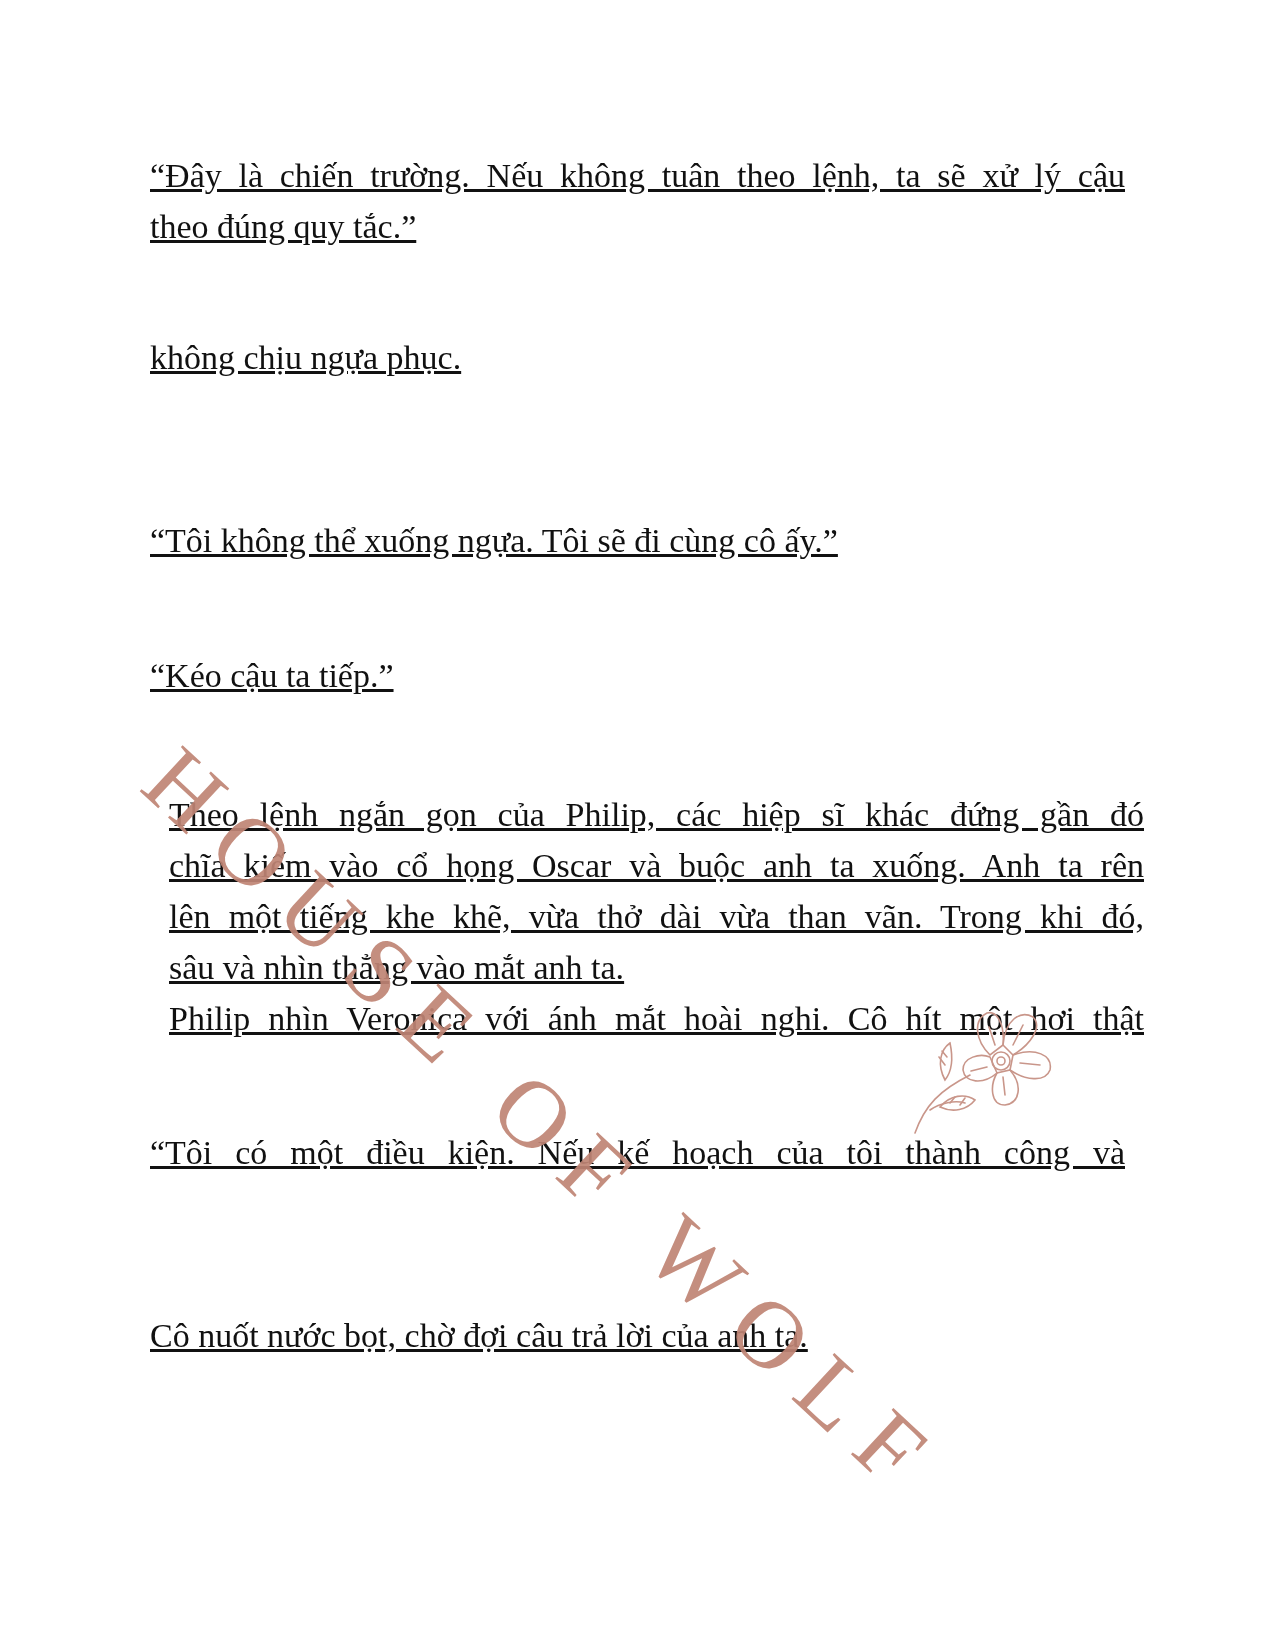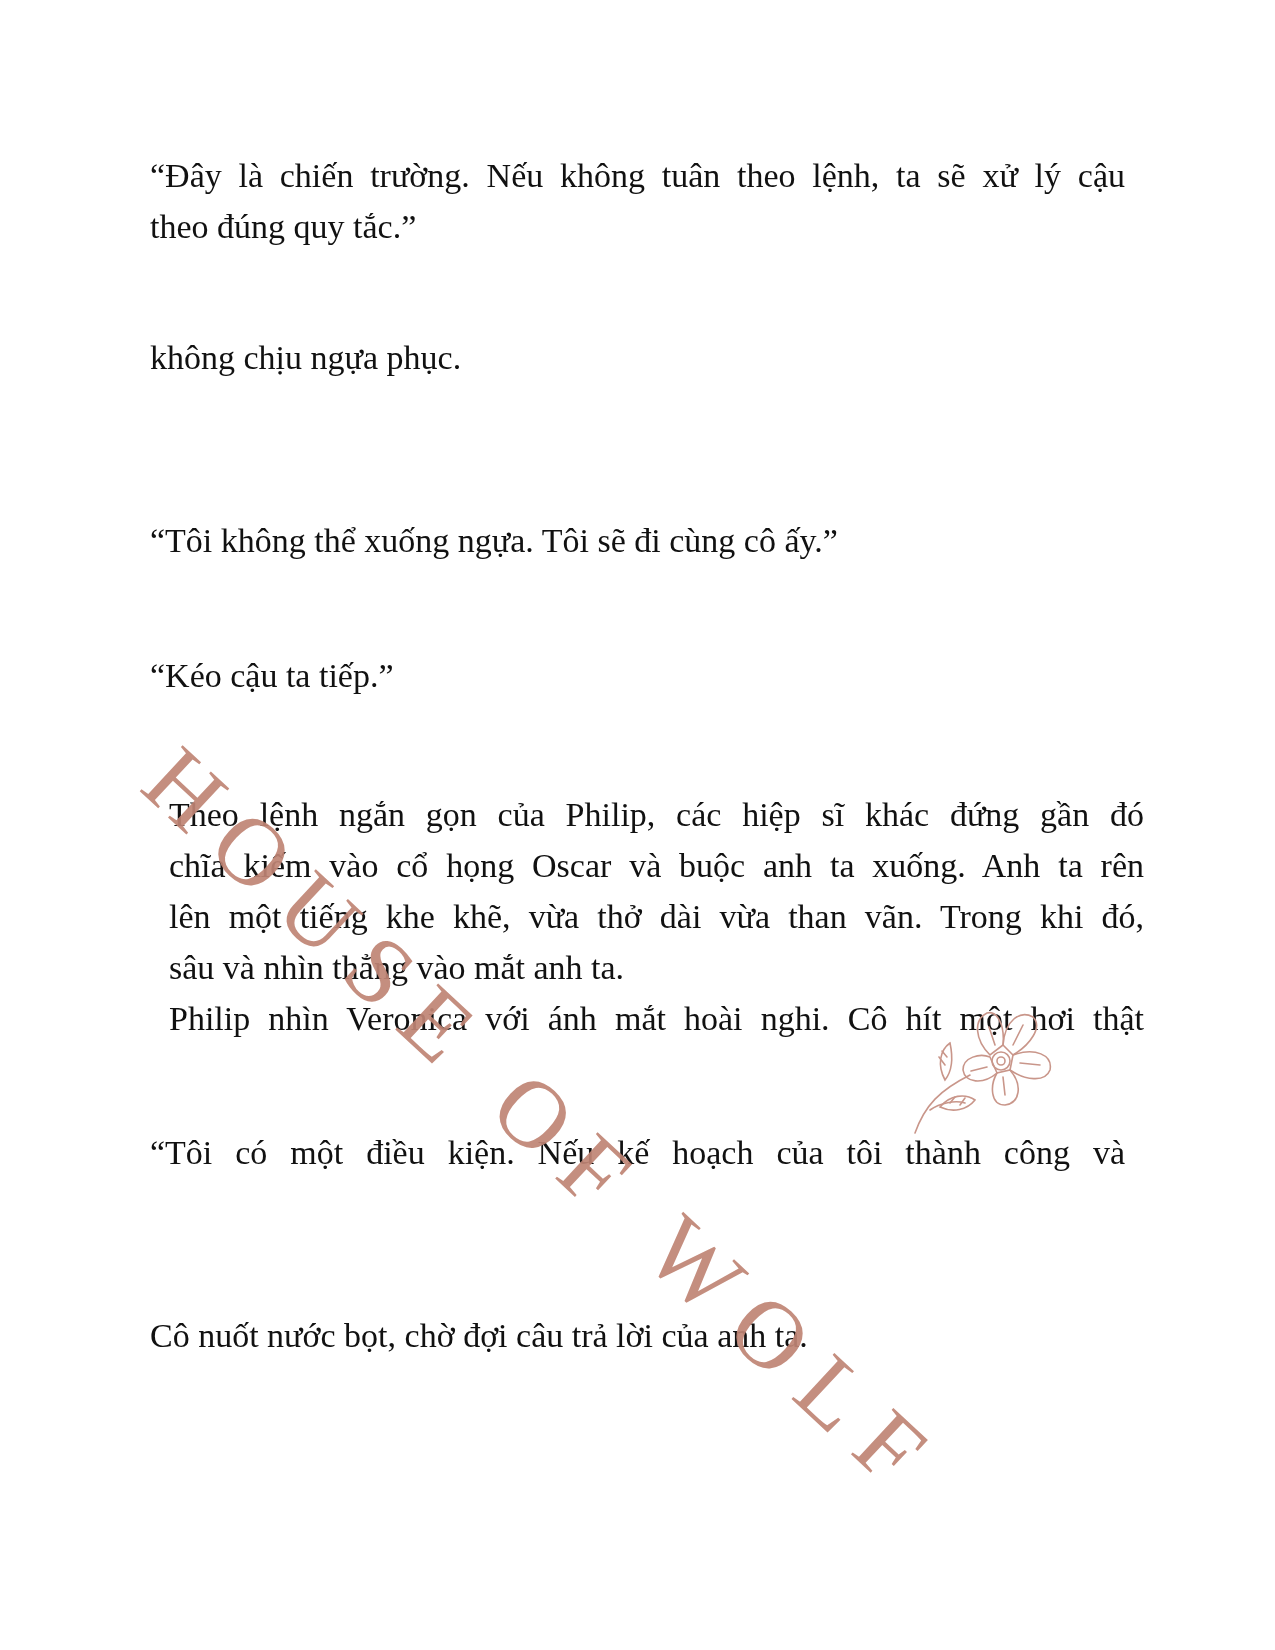--- a/index.html
+++ b/index.html
@@ -11,21 +11,21 @@
   .text-block {
     position: absolute; left: 150px; width: 975px; top: 0;
     font-family: "Liberation Serif", "DejaVu Serif", serif;
     font-size: 34px; color: #111111;
   }
   .para {
     position: absolute; left: 0; width: 975px;
     line-height: 51px; margin: 0;
     text-align: justify;
   }
-  .para .line { display: block; white-space: nowrap; }
+  .para .line { display: block; white-space: nowrap; text-decoration: underline; }
   .para .line.just { text-align: justify; text-align-last: justify; }
   .watermark {
     position: absolute; left: 160px; top: 710px;
     transform: rotate(43deg); transform-origin: left center;
     font-family: "Liberation Serif", "DejaVu Serif", serif;
     font-size: 96px; letter-spacing: 22px;
     color: #c08575; opacity: 0.92;
     white-space: nowrap; pointer-events: none;
     width: 900px;
   }

